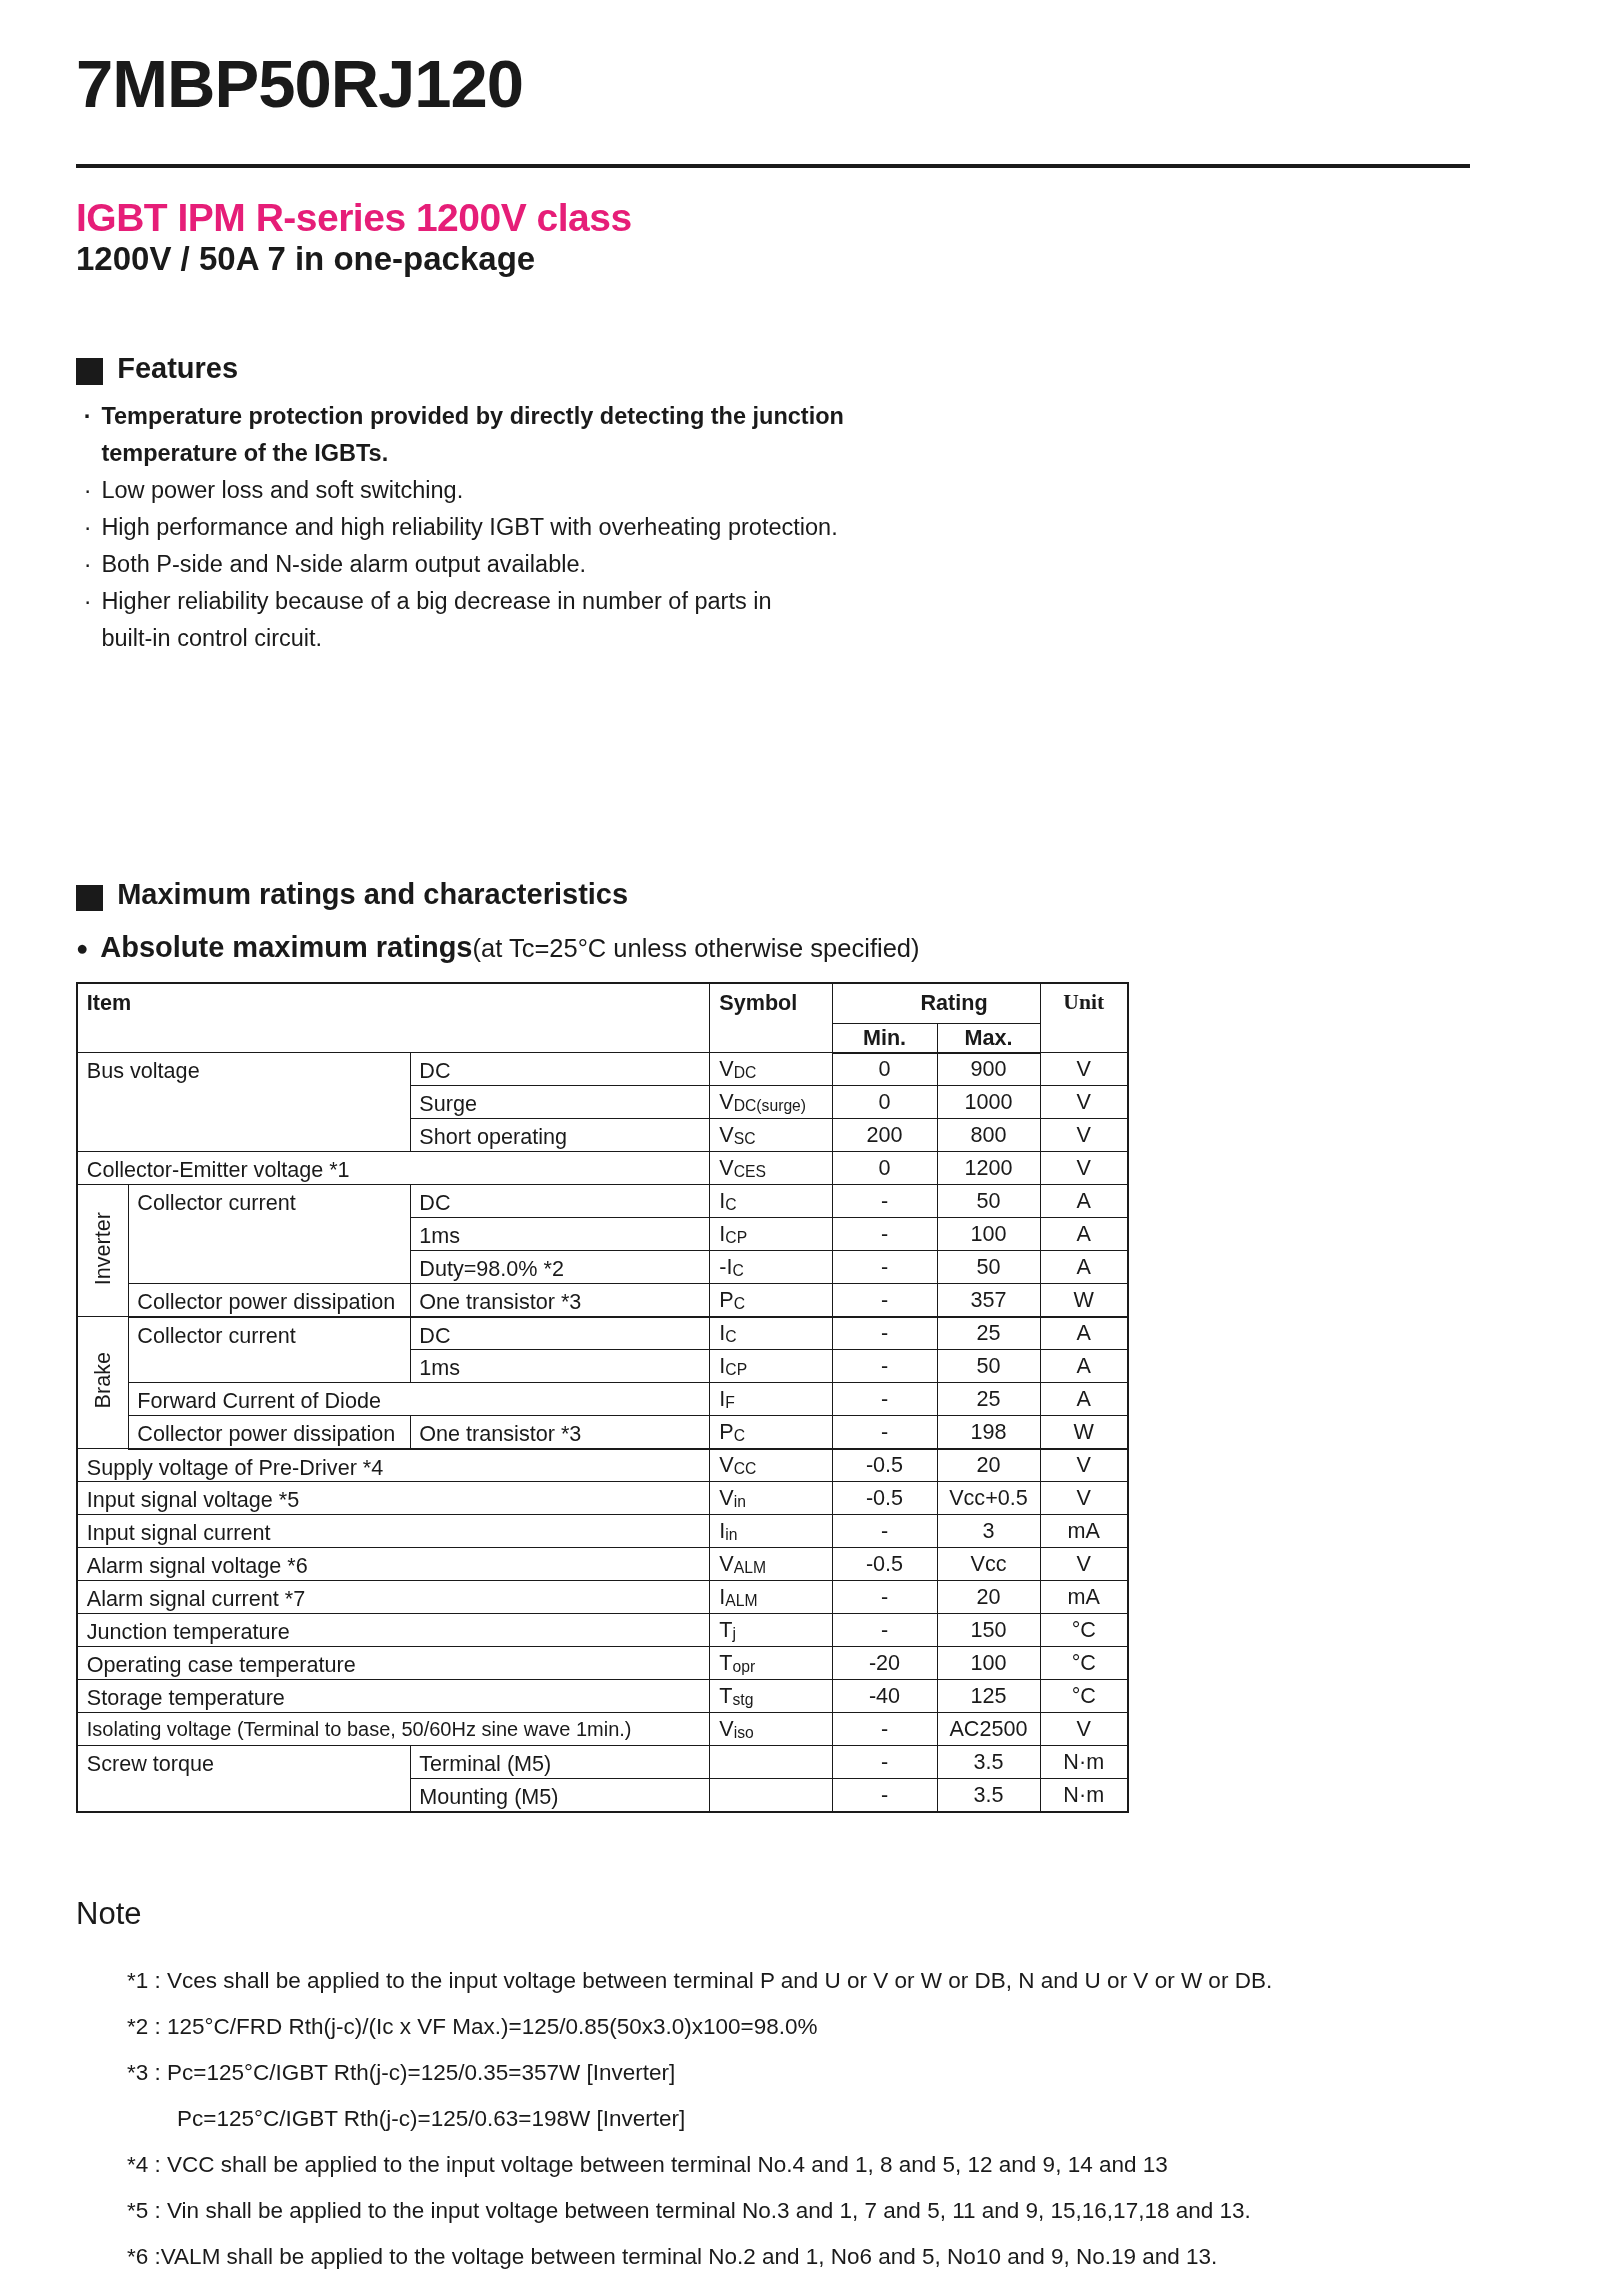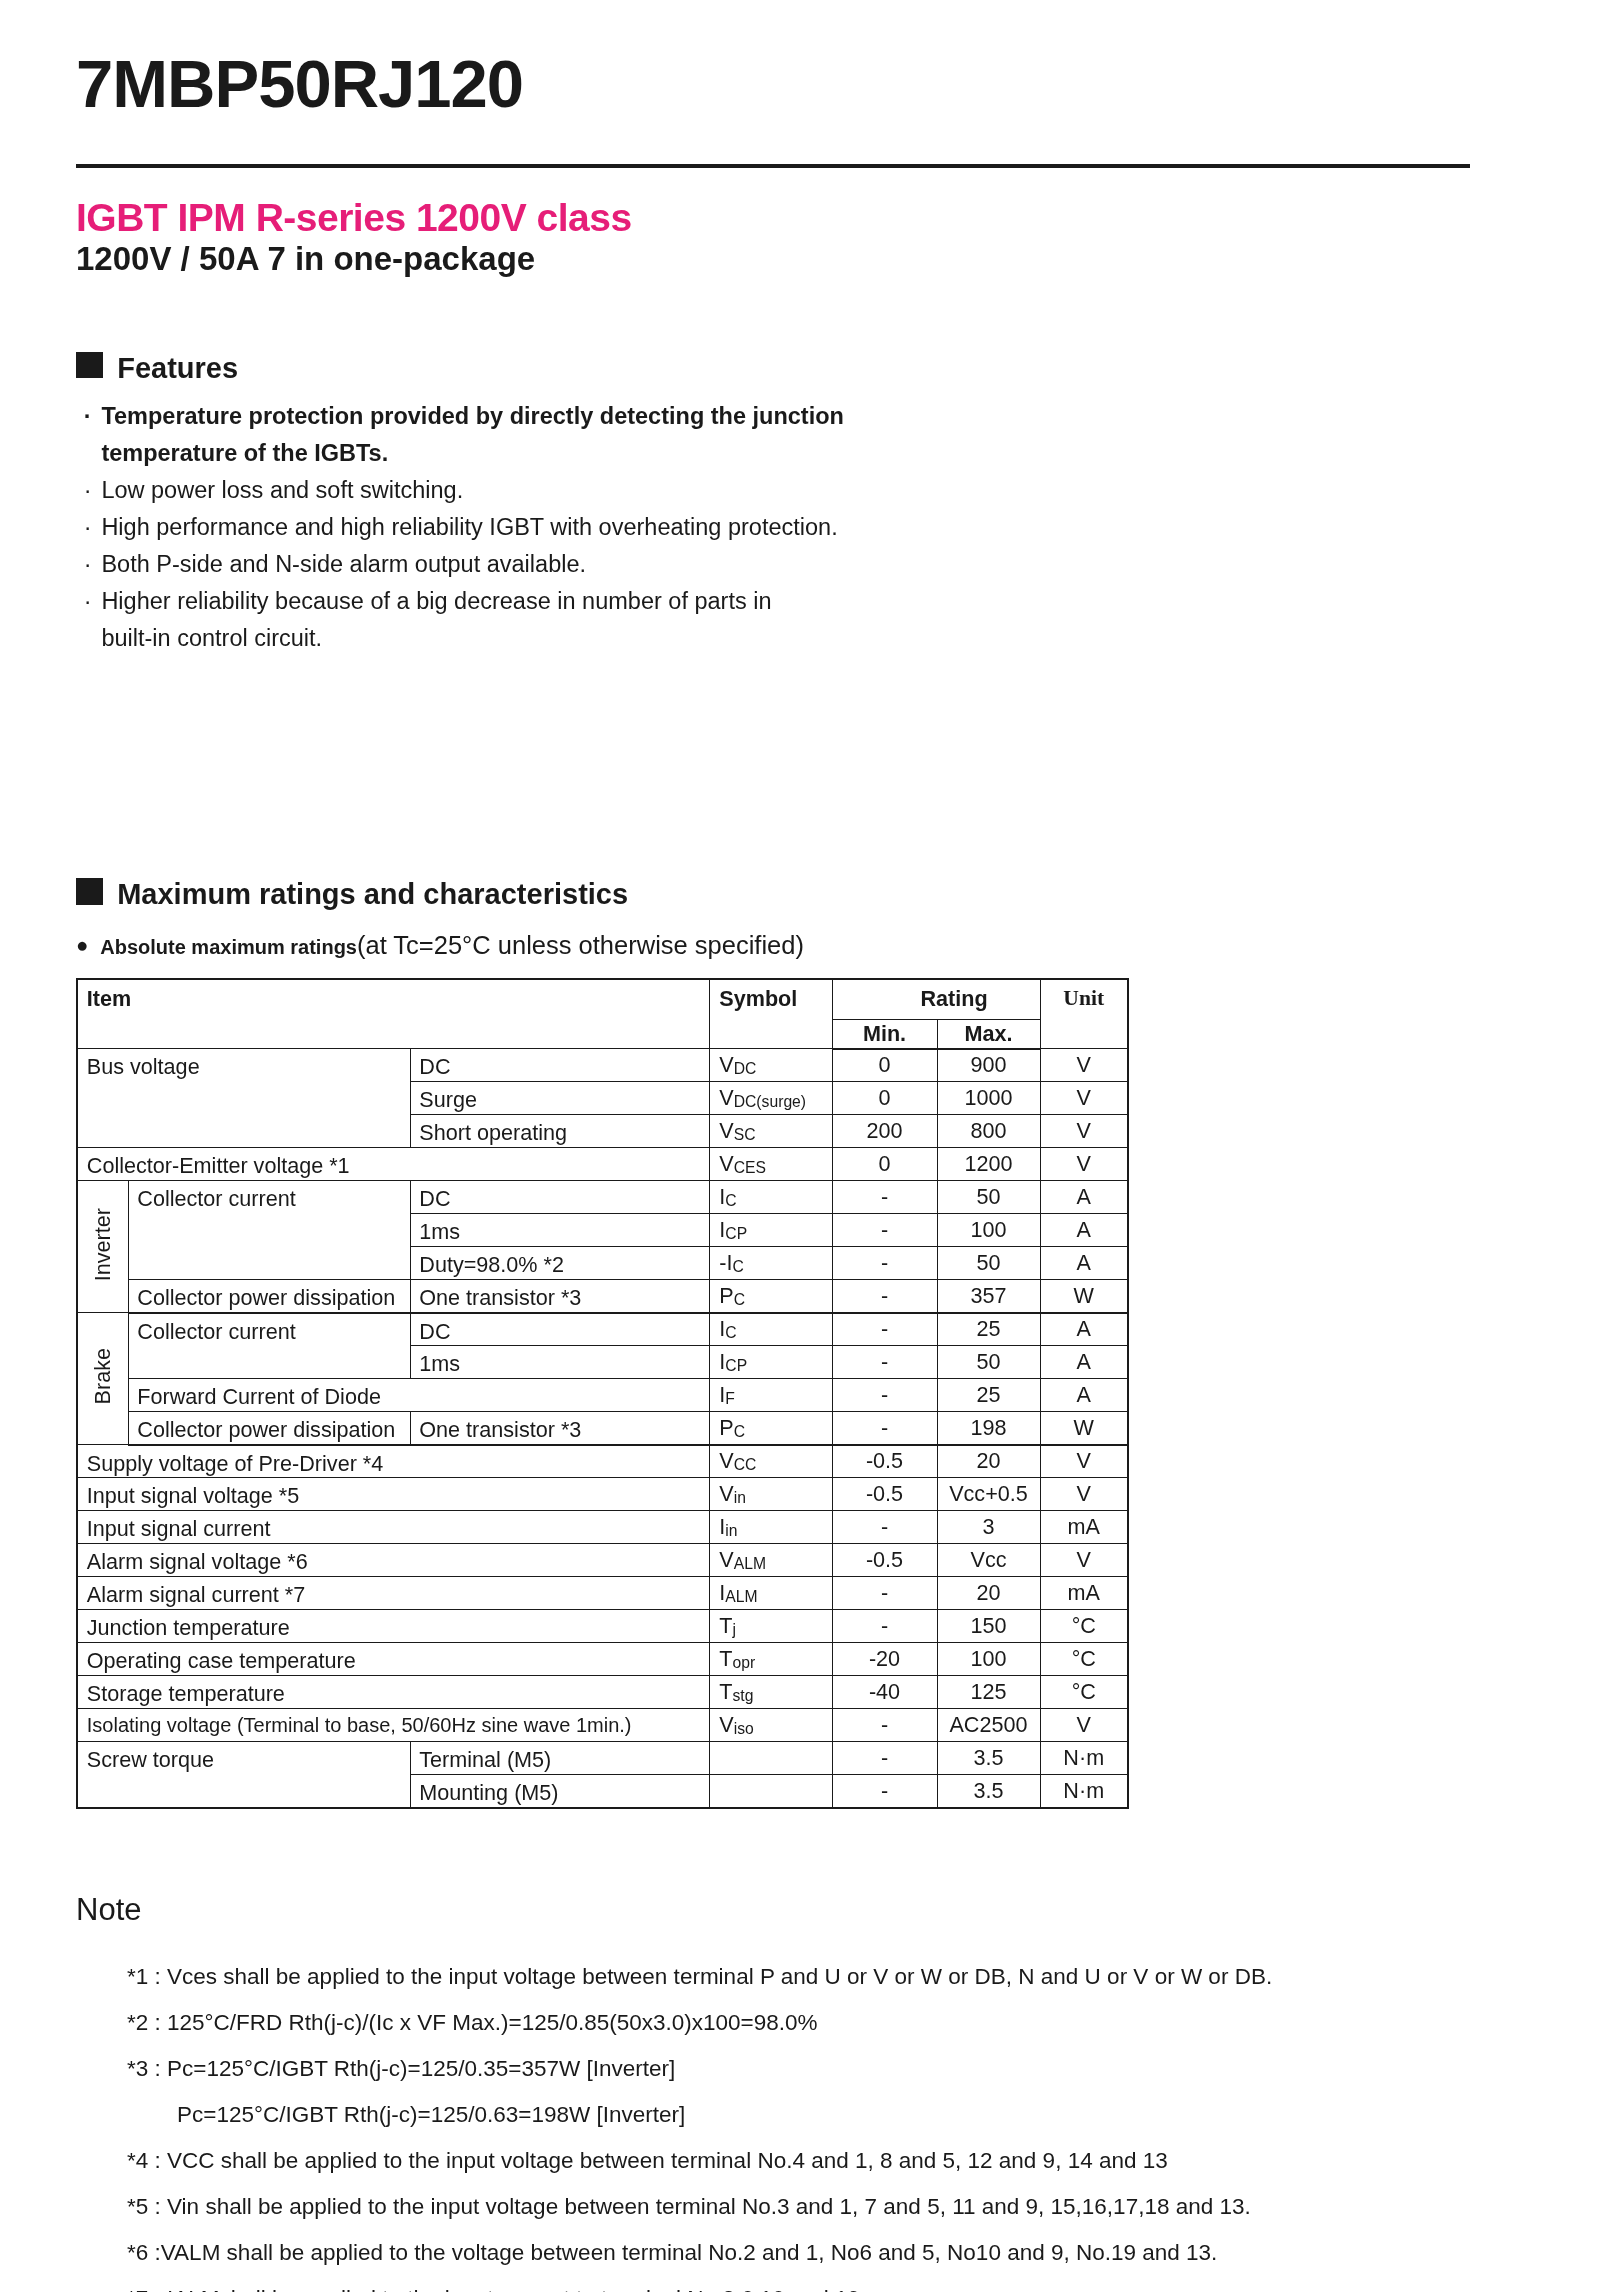--- a/index.html
+++ b/index.html
@@ -11,34 +11,34 @@
   }
   .page { padding:49px 150px 0 76px; }
 
   .title { font-size:67px; font-weight:bold; letter-spacing:-1px; line-height:1.05; }
   .rule  { border:none; border-top:4.9px solid #1a1a1a; margin-top:45px; }
 
   .subhead { display:flex; justify-content:space-between; align-items:baseline; margin-top:27.4px;flex-direction:column; }
   .series  { font-size:39px; font-weight:bold; letter-spacing:-0.5px; }
   .pkg     { font-size:33px; font-weight:bold; }
 
-  .sec { display:flex; align-items:flex-start; gap:14.7px; font-size:29px; font-weight:bold; }
+  .sec { display:flex; align-items:flex-end; gap:14.7px; font-size:29px; font-weight:bold; }
   .sec .sq { width:26.5px; height:26.5px; background:#1a1a1a; flex:0 0 auto; }
 
   .features { margin-top:74px; }
   .feat-list { list-style:none; margin-top:13.7px; padding-left:7.8px; }
   .feat-list li { display:flex; font-size:23.5px; line-height:37px; }
   .feat-list li.bold { font-weight:bold; }
   .feat-list .b { width:17.6px; flex:0 0 auto; }
   .feat-list .t { white-space:pre-line; }
 
   .maxratings { margin-top:221px; }
   .abs-line { display:flex; align-items:baseline; margin-top:19.6px; font-size:25.5px; }
   .abs-line .dot { font-size:20.6px; margin-right:11.8px; position:relative; top:-2px; }
-  .abs-line .bld { font-weight:bold; font-size:20px; }
+  .abs-line .bld { font-weight:bold; font-size:29px; }
 
   table.ratings { border-collapse:collapse; table-layout:fixed; width:1051px; margin-top:17.6px; border:2.5px solid #1a1a1a; }
   table.ratings th, table.ratings td { border:1.5px solid #1a1a1a; }
   thead tr.h1 { height:41px; }
   thead tr.h2 { height:29px; }
   thead th { font-size:21.6px; font-weight:bold; }
   th.item-h { text-align:left; vertical-align:top; padding:5.9px 0 0 8.8px;margin-top:44px; }
   th.sym-h  { text-align:left; vertical-align:top; padding:5.9px 0 0 9.8px; }
   th.unit-h { text-align:center; vertical-align:top; padding-top:5.9px;font-family:Liberation Serif, serif; }
   th.rating-h { text-align:center;padding-left:36px; }

